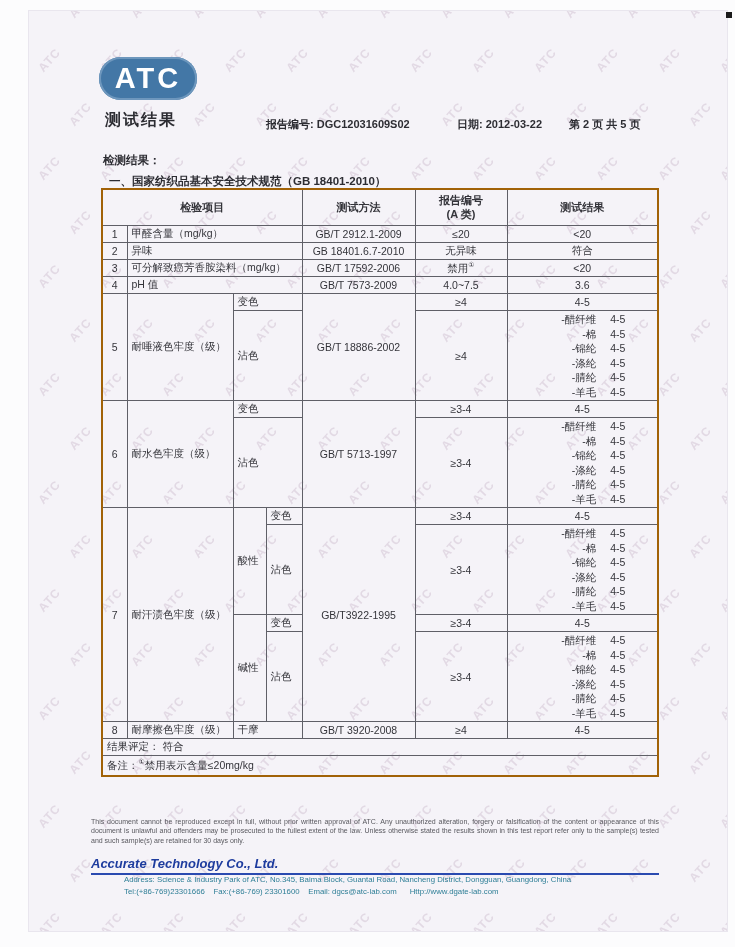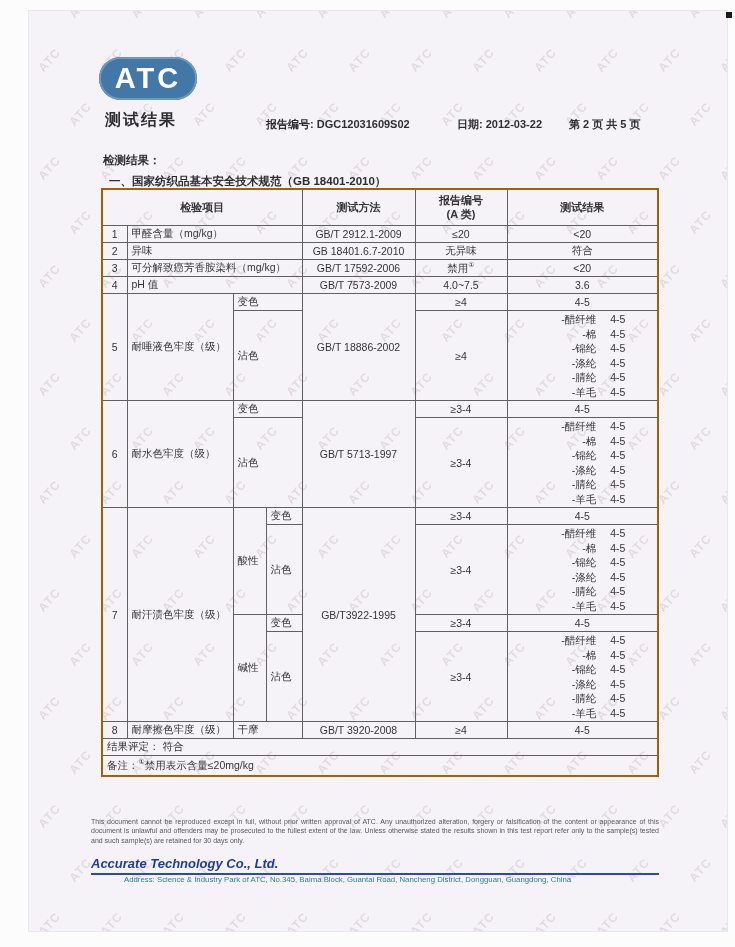--- a/index.html
+++ b/index.html
@@ -535,15 +535,16 @@
         <tr class="r-remark">
           <td class="c-left" colspan="7"><span>备注：</span><sup>①</sup><span>禁用表示含量≤20mg/kg</span></td>
         </tr>
       </tbody>
     </table>
 
     <div class="disclaimer">This document cannot be reproduced except in full,  without prior written approval of ATC.   Any unauthorized alteration, forgery or falsification of the content or appearance of this document is unlawful and offenders may be prosecuted to the fullest extent of the law. Unless otherwise stated the results shown in this test report refer only to the sample(s) tested and such sample(s) are retained for 30 days only.</div>
     <div class="company">Accurate Technology Co., Ltd.</div>
     <div class="addr">
       <div>Address: Science &amp; Industry Park of ATC, No.345, Baima Block, Guantai Road, Nancheng District, Dongguan, Guangdong, China</div>
+      <div>Tel:(+86-769)23301666    Fax:(+86-769) 23301600    Email: dgcs@atc-lab.com      Http://www.dgate-lab.com</div>
     </div>
   </div>
 </div>
 
 </body></html>

